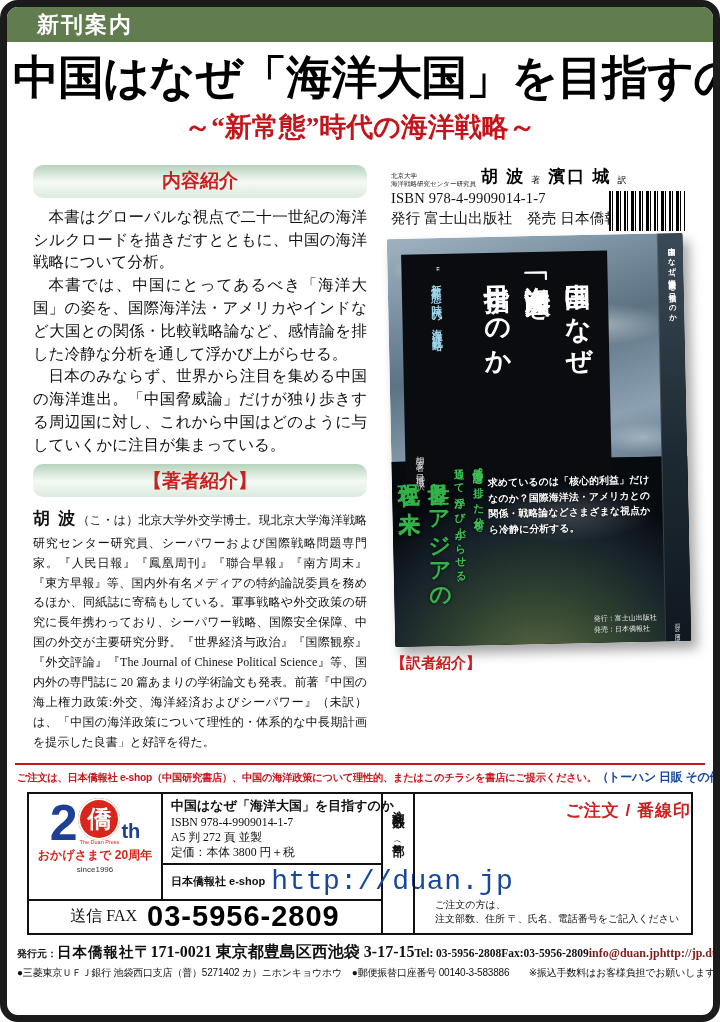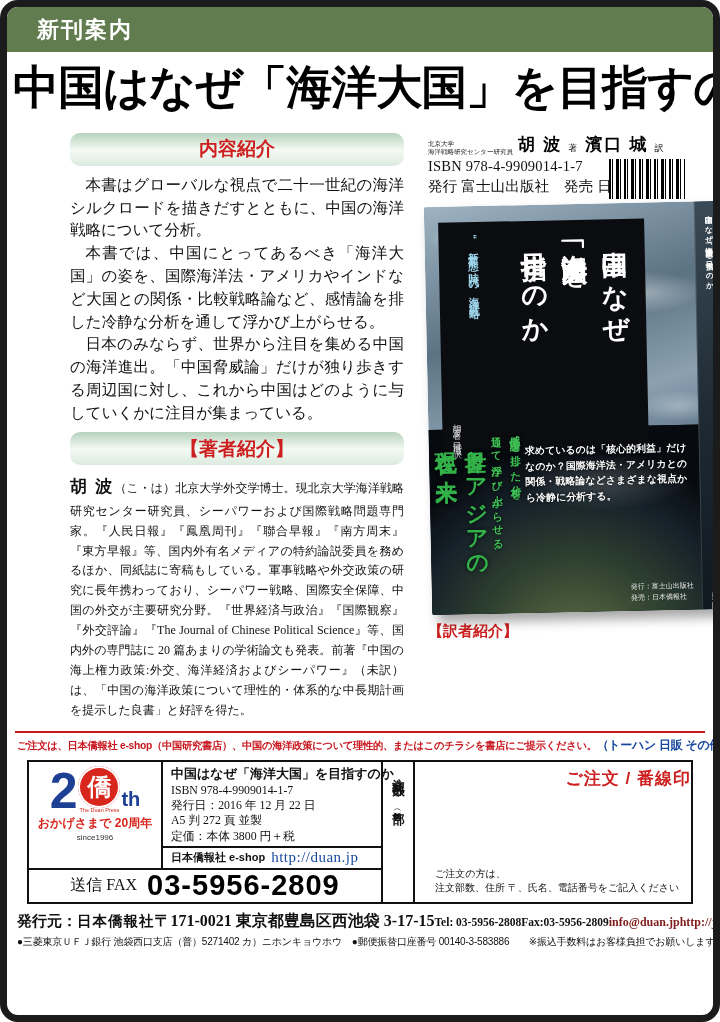--- a/index.html
+++ b/index.html
@@ -3,35 +3,35 @@
 <meta charset="utf-8">
 <style>
   html,body { margin:0; padding:0; background:#ffffff; }
   body { width:720px; height:1022px; font-family:"Liberation Sans","DejaVu Sans",sans-serif; }
   .sheet {
     box-sizing:border-box; width:720px; height:1022px;
     border:7px solid #1b1b1b; border-radius:18px; overflow:hidden;
     background:#ffffff; position:relative;
   }
   
-  .band { height:45px; background:#617c4e; display:flex; align-items:center; padding-left:30px; }
+  .band { height:35px; background:#617c4e; display:flex; align-items:center; padding-left:30px; }
   .band-label { color:#ffffff; font-size:22px; font-weight:700; letter-spacing:2px; }
   
   .main-title {
     font-family:"Liberation Serif","DejaVu Serif",serif; font-weight:700;
     font-size:46px; text-align:center; color:#000; margin:10px 6px 0;
     letter-spacing:-1px; line-height:1.15; white-space:nowrap;
   }
   .sub-title {
     font-family:"Liberation Serif","DejaVu Serif",serif; font-weight:700;
     font-size:27px; text-align:center; color:#c3161c; margin:4px 0 2px;
   }
   
   .columns { display:flex; gap:24px; padding:18px 26px 0; }
-  .col-left { width:334px; flex:none;margin-left:37px; }
+  .col-left { width:334px; flex:none; }
   .col-right { flex:1; min-width:0; position:relative; }
   .section-bar {
     height:33px; border-radius:10px;
     background:linear-gradient(180deg,#b7d2bd 0%,#f4faf4 52%,#dcead f 100%);
     background:linear-gradient(180deg,#b7d2bd 0%,#f4faf4 52%,#dceadf 100%);
     display:flex; align-items:center; justify-content:center;
     color:#cd1f1f; font-weight:700; font-size:19px; margin-bottom:8px;
   }
   .intro-text p {
     margin:0; font-family:"Liberation Serif","DejaVu Serif",serif;
@@ -135,53 +135,54 @@
   .logo-th { font-size:20px; font-weight:800; color:#1d3f94; margin-bottom:2px; }
   .logo-press { font-size:5.5px; color:#d8261c; margin-top:-3px; }
   .logo-slogan { font-size:12px; font-weight:700; color:#d8261c; margin-top:2px; white-space:nowrap; }
   .logo-since { font-size:8px; color:#333; margin-top:1px; }
   .info-cell { flex:1; display:flex; flex-direction:column; min-width:0; }
   .info-main { padding:3px 8px 2px; flex:1; }
   .info-title { font-family:"Liberation Serif","DejaVu Serif",serif; font-weight:700; font-size:13px; color:#111; white-space:nowrap; }
   .info-line { font-family:"Liberation Serif","DejaVu Serif",serif; font-size:11.8px; color:#111; line-height:1.3; }
   .eshop-row { border-top:2px solid #111; padding:1px 8px 2px; display:flex; align-items:center; gap:6px; }
   .eshop-label { font-size:11px; font-weight:700; color:#111; white-space:nowrap; }
-  .eshop-url { font-family:Liberation Serif, serif; font-size:15px; color:#17489e; letter-spacing:0.5px; text-decoration:none; }
+  .eshop-url { font-family:Liberation Mono, monospace; font-size:28px; color:#17489e; letter-spacing:0.5px; text-decoration:none; }
   .fax-row { border-top:2px solid #111; display:flex; align-items:center; justify-content:center; gap:10px; padding:1px 0 2px; }
   .fax-label { font-family:"Liberation Serif","DejaVu Serif",serif; font-size:16px; color:#111; }
   .fax-number { font-size:29px; font-weight:800; color:#000; letter-spacing:1px; line-height:1; }
   .qty-strip { width:30px; flex:none; border:2px solid #111; border-left:none; display:flex; justify-content:center; padding:6px 0; }
   .qty-inner { writing-mode:vertical-rl; display:flex; align-items:center; color:#111; }
   .qty-label { font-size:12.5px; font-weight:700; letter-spacing:2px; }
   .qty-unit { font-size:12.5px; font-weight:700; margin-top:26px; }
   .qty-note { font-size:8.5px; margin-top:4px; }
   .order-box { flex:1; border:2px solid #111; border-left:none; position:relative; }
   .order-box-header { text-align:right; color:#cd1f1f; font-weight:800; font-size:17px; margin-top:5px; letter-spacing:1px; }
   .order-box-note { position:absolute; left:20px; bottom:6px; font-size:10px; color:#111; line-height:1.45; }
   
   .footer { margin:7px 10px 0; }
   .footer-line1 { display:flex; align-items:baseline; justify-content:space-between; white-space:nowrap;
     font-family:"Liberation Serif","DejaVu Serif",serif; font-weight:700; color:#111; }
-  .f-label { font-size:15px; }
+  .f-label { font-size:10px; }
   .f-name { font-size:14.5px; letter-spacing:1px; }
   .f-addr { font-size:16px; }
   .f-tel,.f-fax { font-size:11.5px; }
   .f-mail,.f-url { font-size:12px; color:#7f1d1d; text-decoration:none; }
   .footer-line2 { margin-top:3px; font-size:10px; color:#111; white-space:nowrap; letter-spacing:-0.2px; }
 </style>
 </head>
 <body>
 
 <div class="sheet">
 
   <div class="band">
     <span class="band-label">新刊案内</span>
   </div>
 
   <div class="main-title">中国はなぜ「海洋大国」を目指すのか</div>
+  <div class="sub-title">～“新常態”時代の海洋戦略～</div>
 
   <div class="columns">
 
     <div class="col-left">
       <div class="section-bar">内容紹介</div>
       <div class="intro-text">
         <p>本書はグローバルな視点で二十一世紀の海洋シルクロードを描きだすとともに、中国の海洋戦略について分析。</p>
         <p>本書では、中国にとってあるべき「海洋大国」の姿を、国際海洋法・アメリカやインドなど大国との関係・比較戦略論など、感情論を排した冷静な分析を通して浮かび上がらせる。</p>
         <p>日本のみならず、世界から注目を集める中国の海洋進出。「中国脅威論」だけが独り歩きする周辺国に対し、これから中国はどのように与していくかに注目が集まっている。</p>
       </div>
@@ -252,21 +253,20 @@
             </span>
             <span class="logo-th">th</span>
           </div>
           <div class="logo-slogan">おかげさまで 20周年</div>
           <div class="logo-since">since1996</div>
         </div>
         <div class="info-cell">
           <div class="info-main">
             <div class="info-title">中国はなぜ「海洋大国」を目指すのか</div>
             <div class="info-line">ISBN 978-4-9909014-1-7</div>
-            <div class="info-line">発行日：2016 年 12 月 22 日</div>
             <div class="info-line">A5 判 272 頁 並製</div>
             <div class="info-line">定価：本体 3800 円＋税</div>
           </div>
           <div class="eshop-row">
             <span class="eshop-label">日本僑報社 e-shop</span>
             <a class="eshop-url" href="#">http://duan.jp</a>
           </div>
         </div>
       </div>
       <div class="fax-row">

